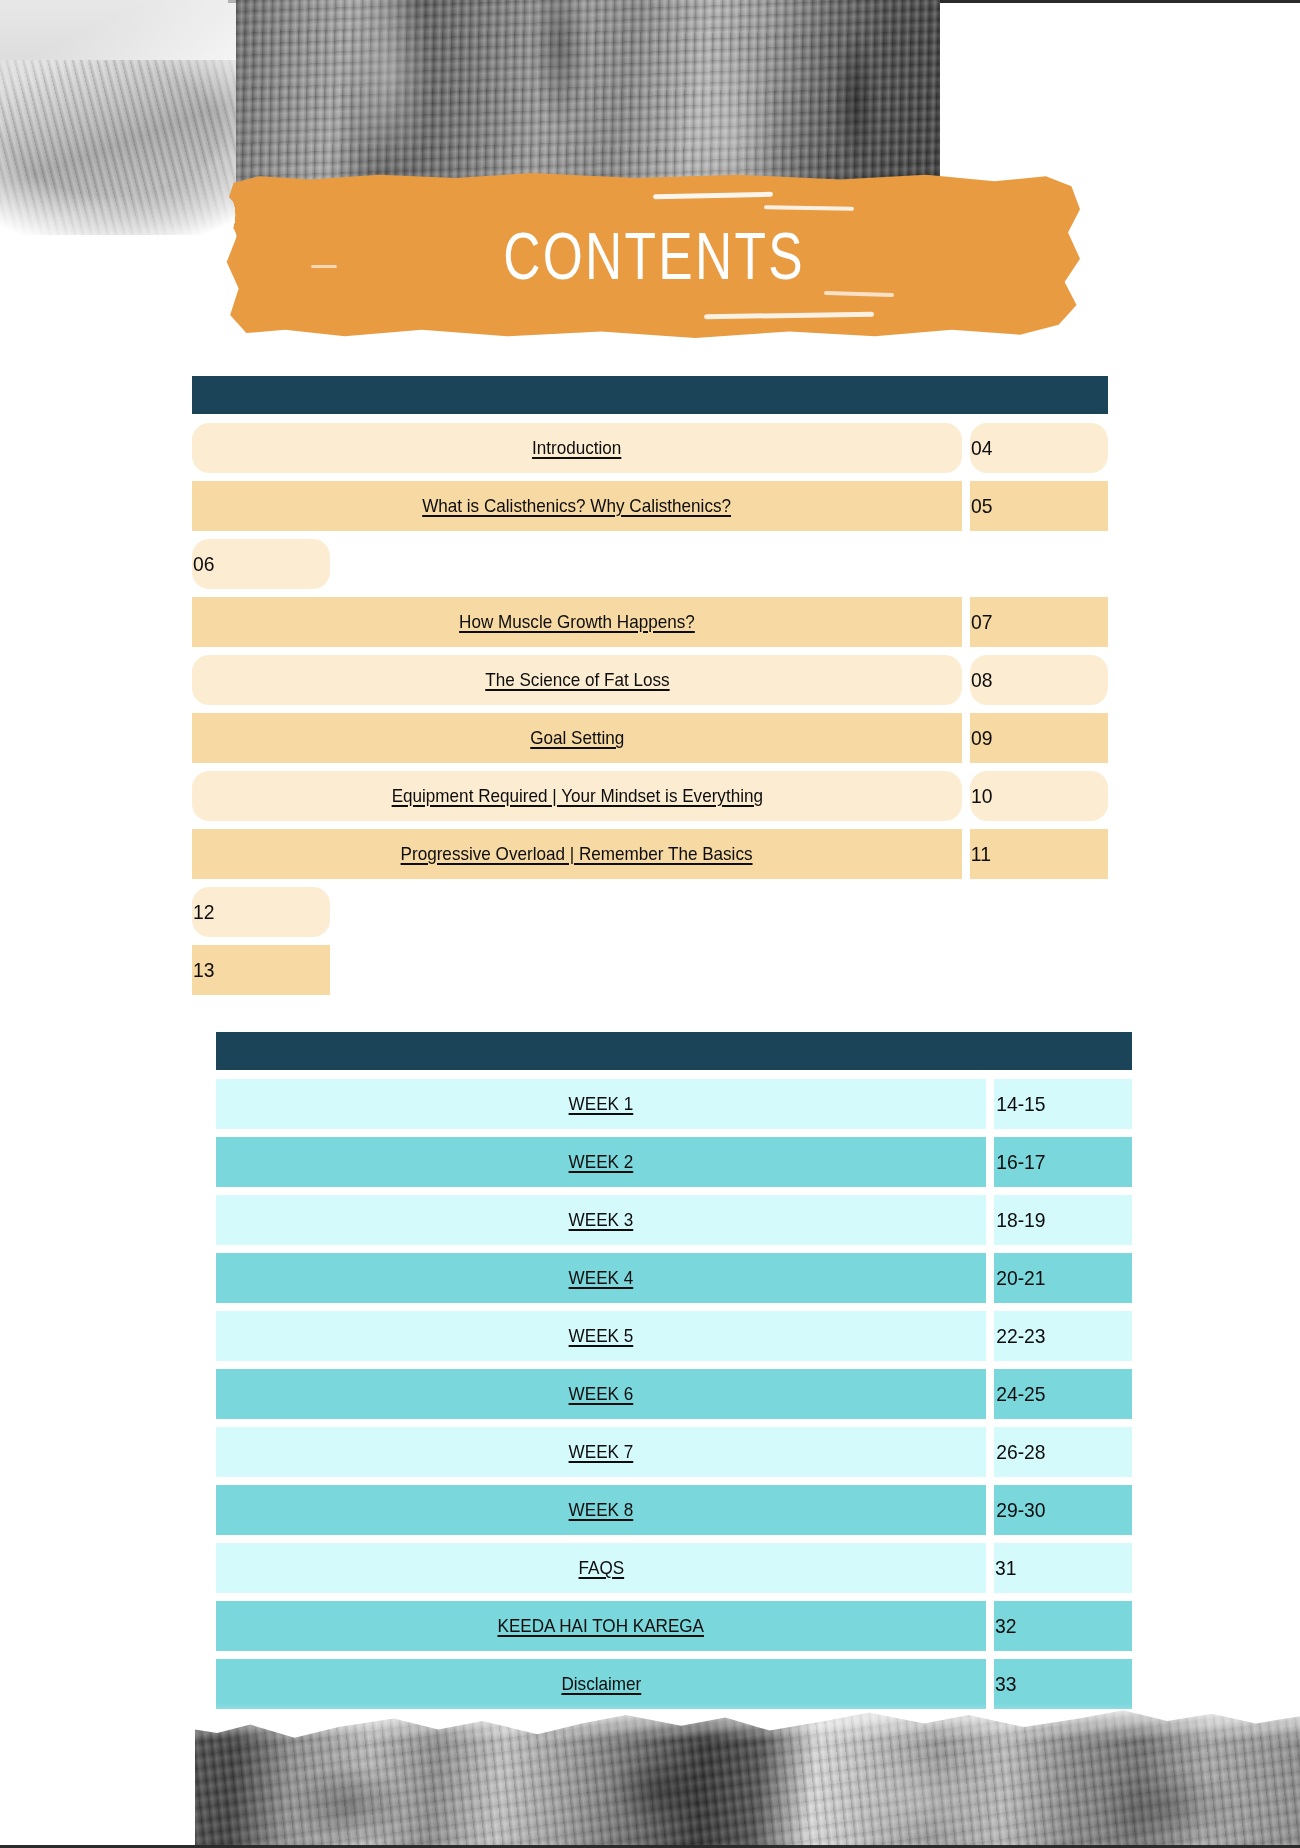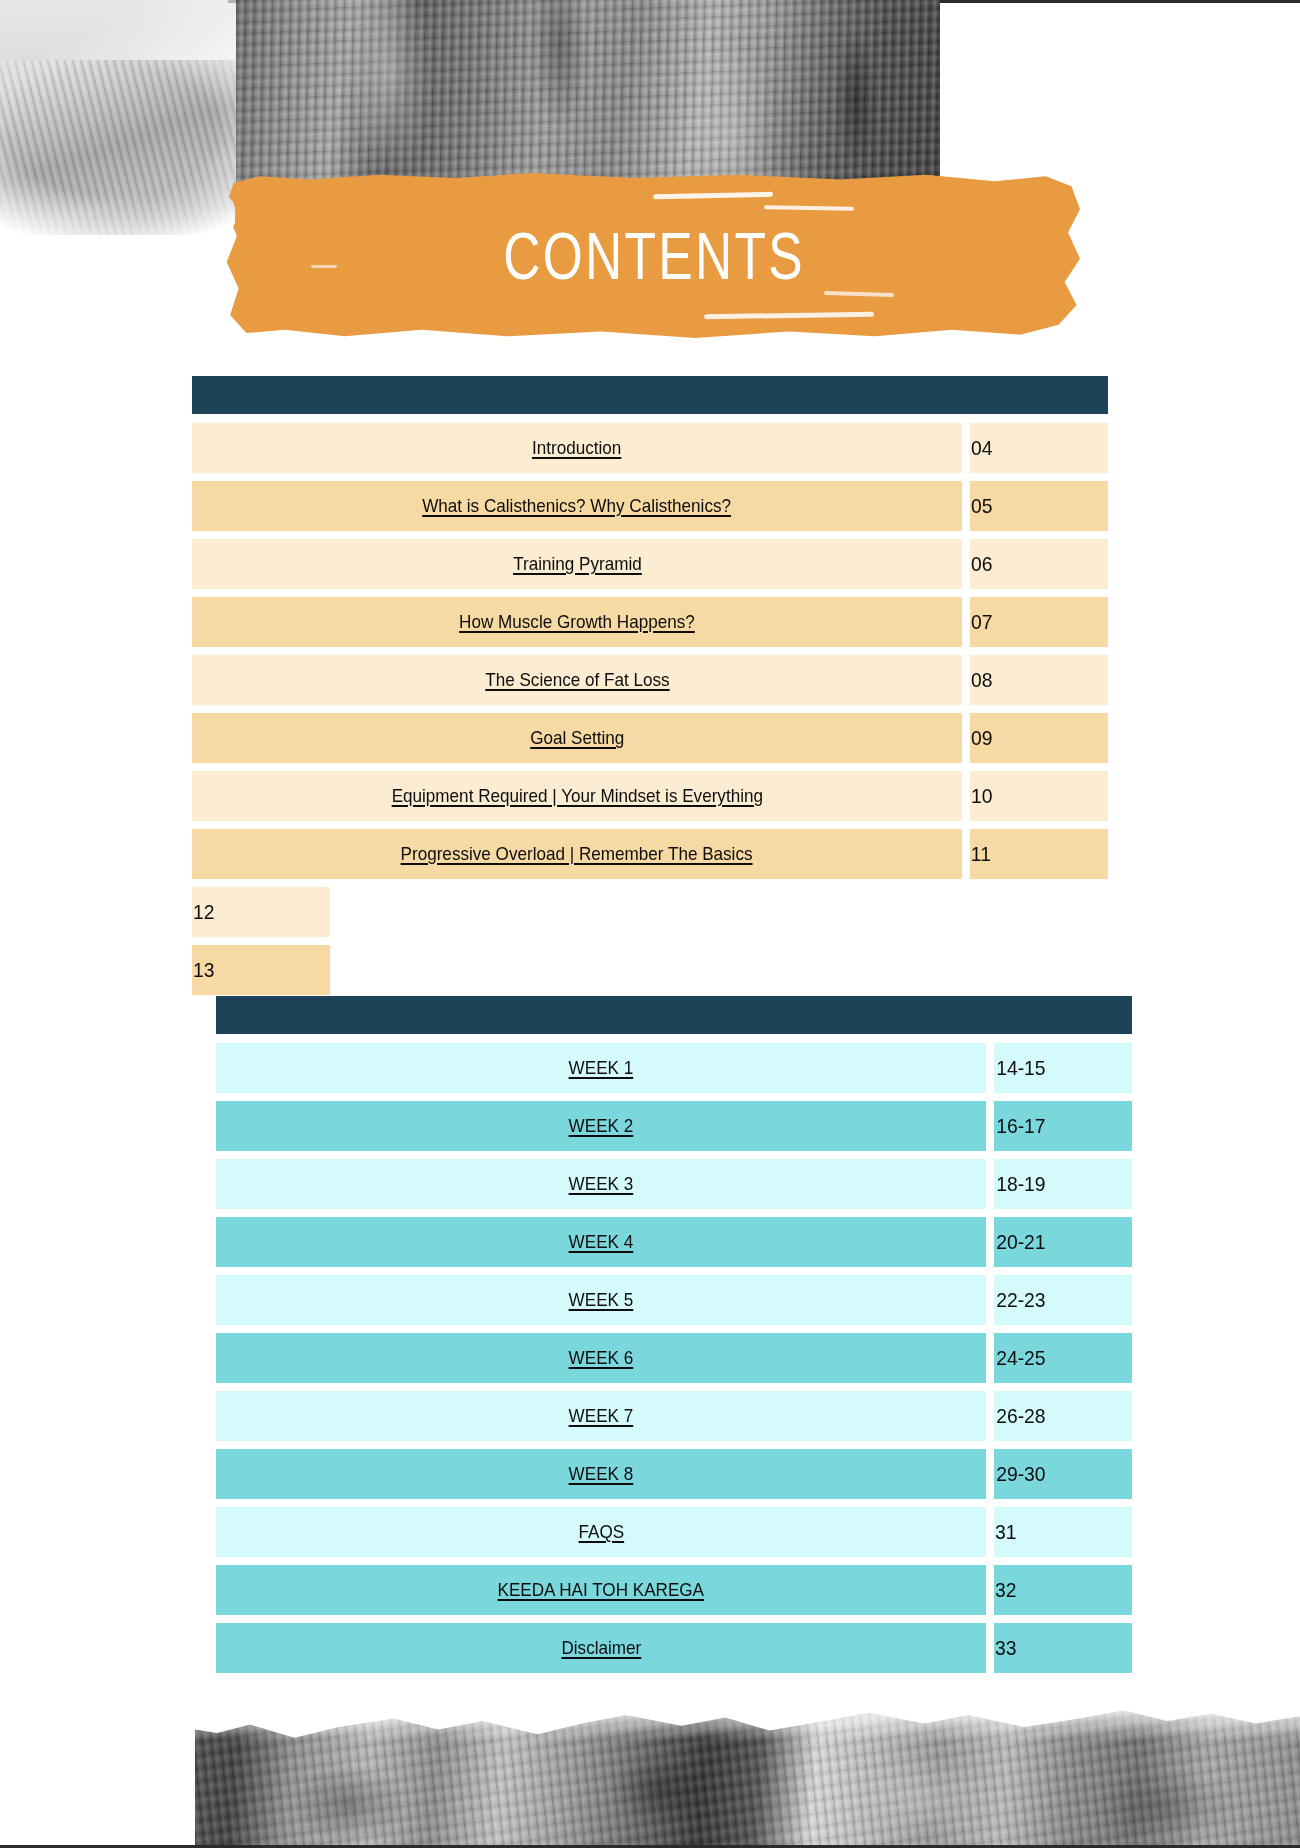--- a/index.html
+++ b/index.html
@@ -174,21 +174,21 @@
     padding-left: 4px;
   }
 
   
   .toc {
     position: absolute;
     left: 192px;
     width: 916px;
   }
   .toc.section-a { top: 376px; }
-  .toc.section-b { top: 996px; padding-left: 24px; }
+  .toc.section-b { top: 1032px; padding-left: 24px; }
 
   .bar {
     width: 916px;
     height: 38px;
     background: #1c4459;
     margin-bottom: 9px;
   }
 
   .row {
     display: flex;
@@ -222,21 +222,21 @@
     text-underline-offset: 3px;
     text-decoration-thickness: 1.5px;
   }
   .row .page-cell span {
     font-size: 21px;
     transform: scaleX(0.92);
   }
 
   
   .c-cream-light .title-cell,
-  .c-cream-light .page-cell { background: #fcedd2; }
+  .c-cream-light .page-cell { background: #fcedd2; border-radius: 17px; }
   .c-cream-dark .title-cell,
   .c-cream-dark .page-cell { background: #f7d9a3; }
   .c-teal-light .title-cell,
   .c-teal-light .page-cell { background: #d5fafc; }
   .c-teal-dark .title-cell,
   .c-teal-dark .page-cell { background: #7ad7dc; }
 
   
   .bottom-photo {
     position: absolute;
@@ -344,23 +344,20 @@
     <div class="row c-cream-dark">
       <div class="title-cell">
           <span>What is Calisthenics? Why Calisthenics? </span>
         </div>
       <div class="page-cell">
           <span>05</span>
         </div>
     </div>
 
     <div class="row c-cream-light">
-      <div class="title-cell">
-          <span>Training Pyramid</span>
-        </div>
       <div class="page-cell">
           <span>06</span>
         </div>
     </div>
 
     <div class="row c-cream-dark">
       <div class="title-cell">
           <span>How Muscle Growth Happens?</span>
         </div>
       <div class="page-cell">

